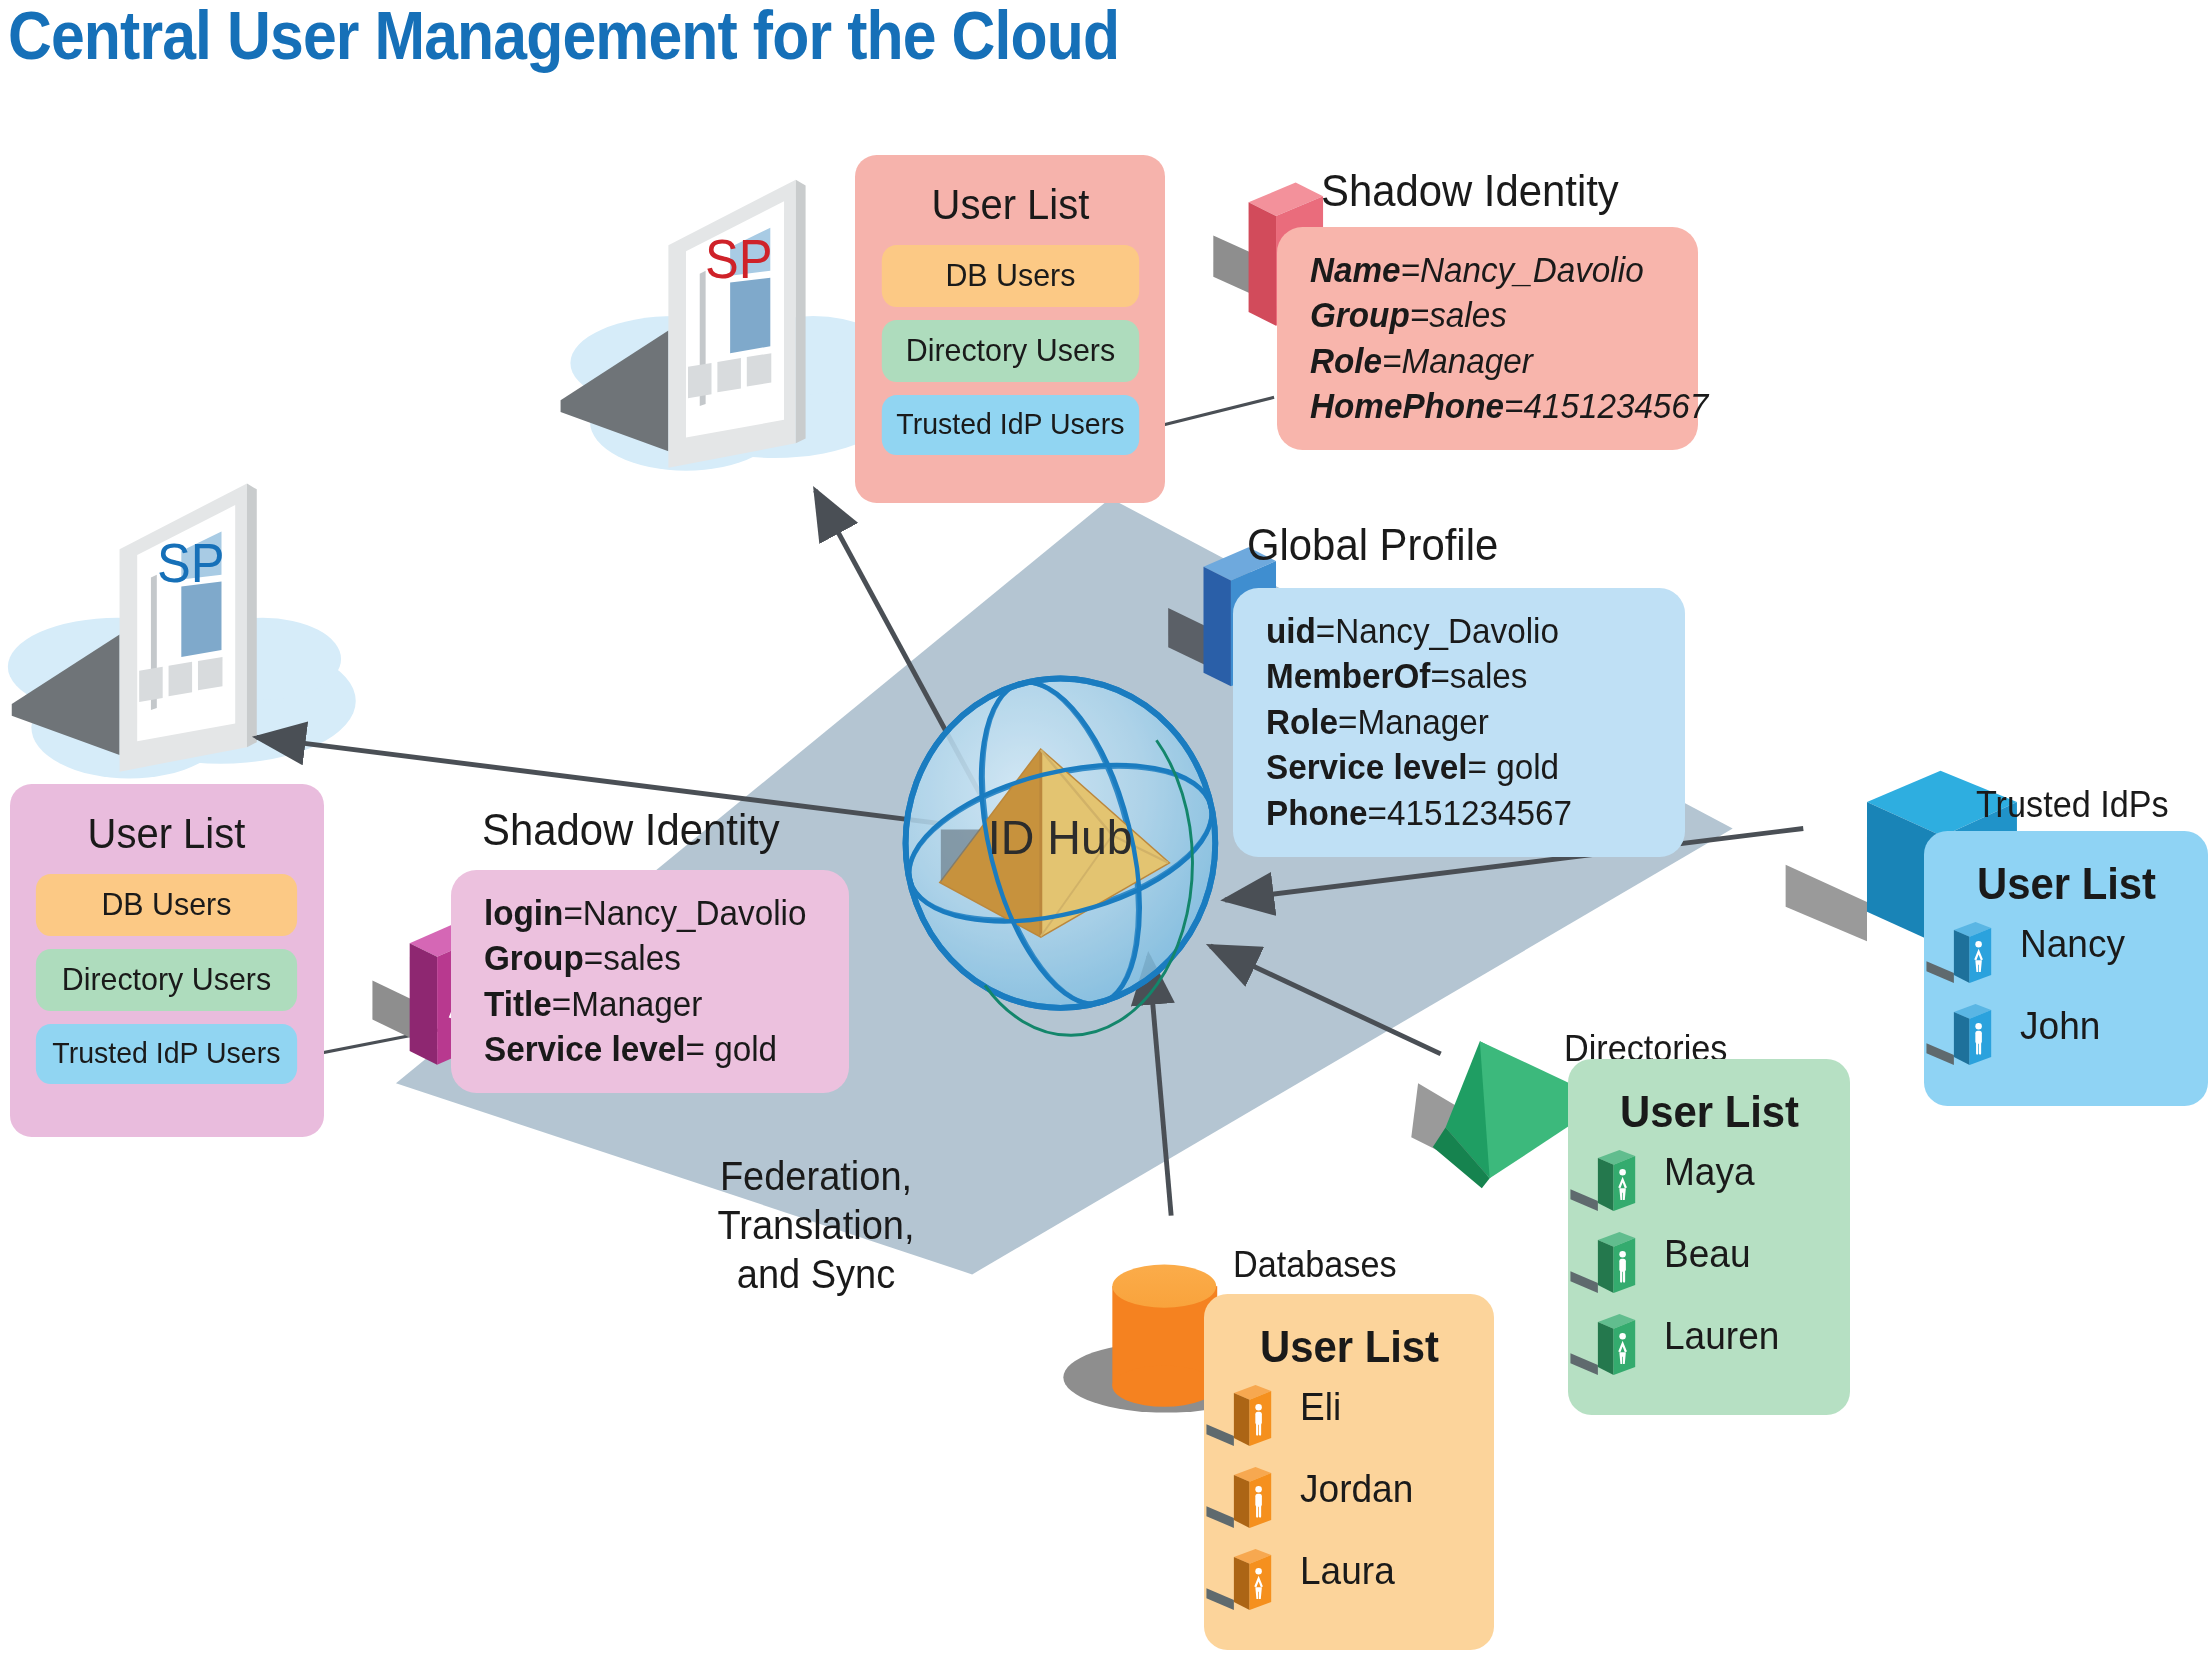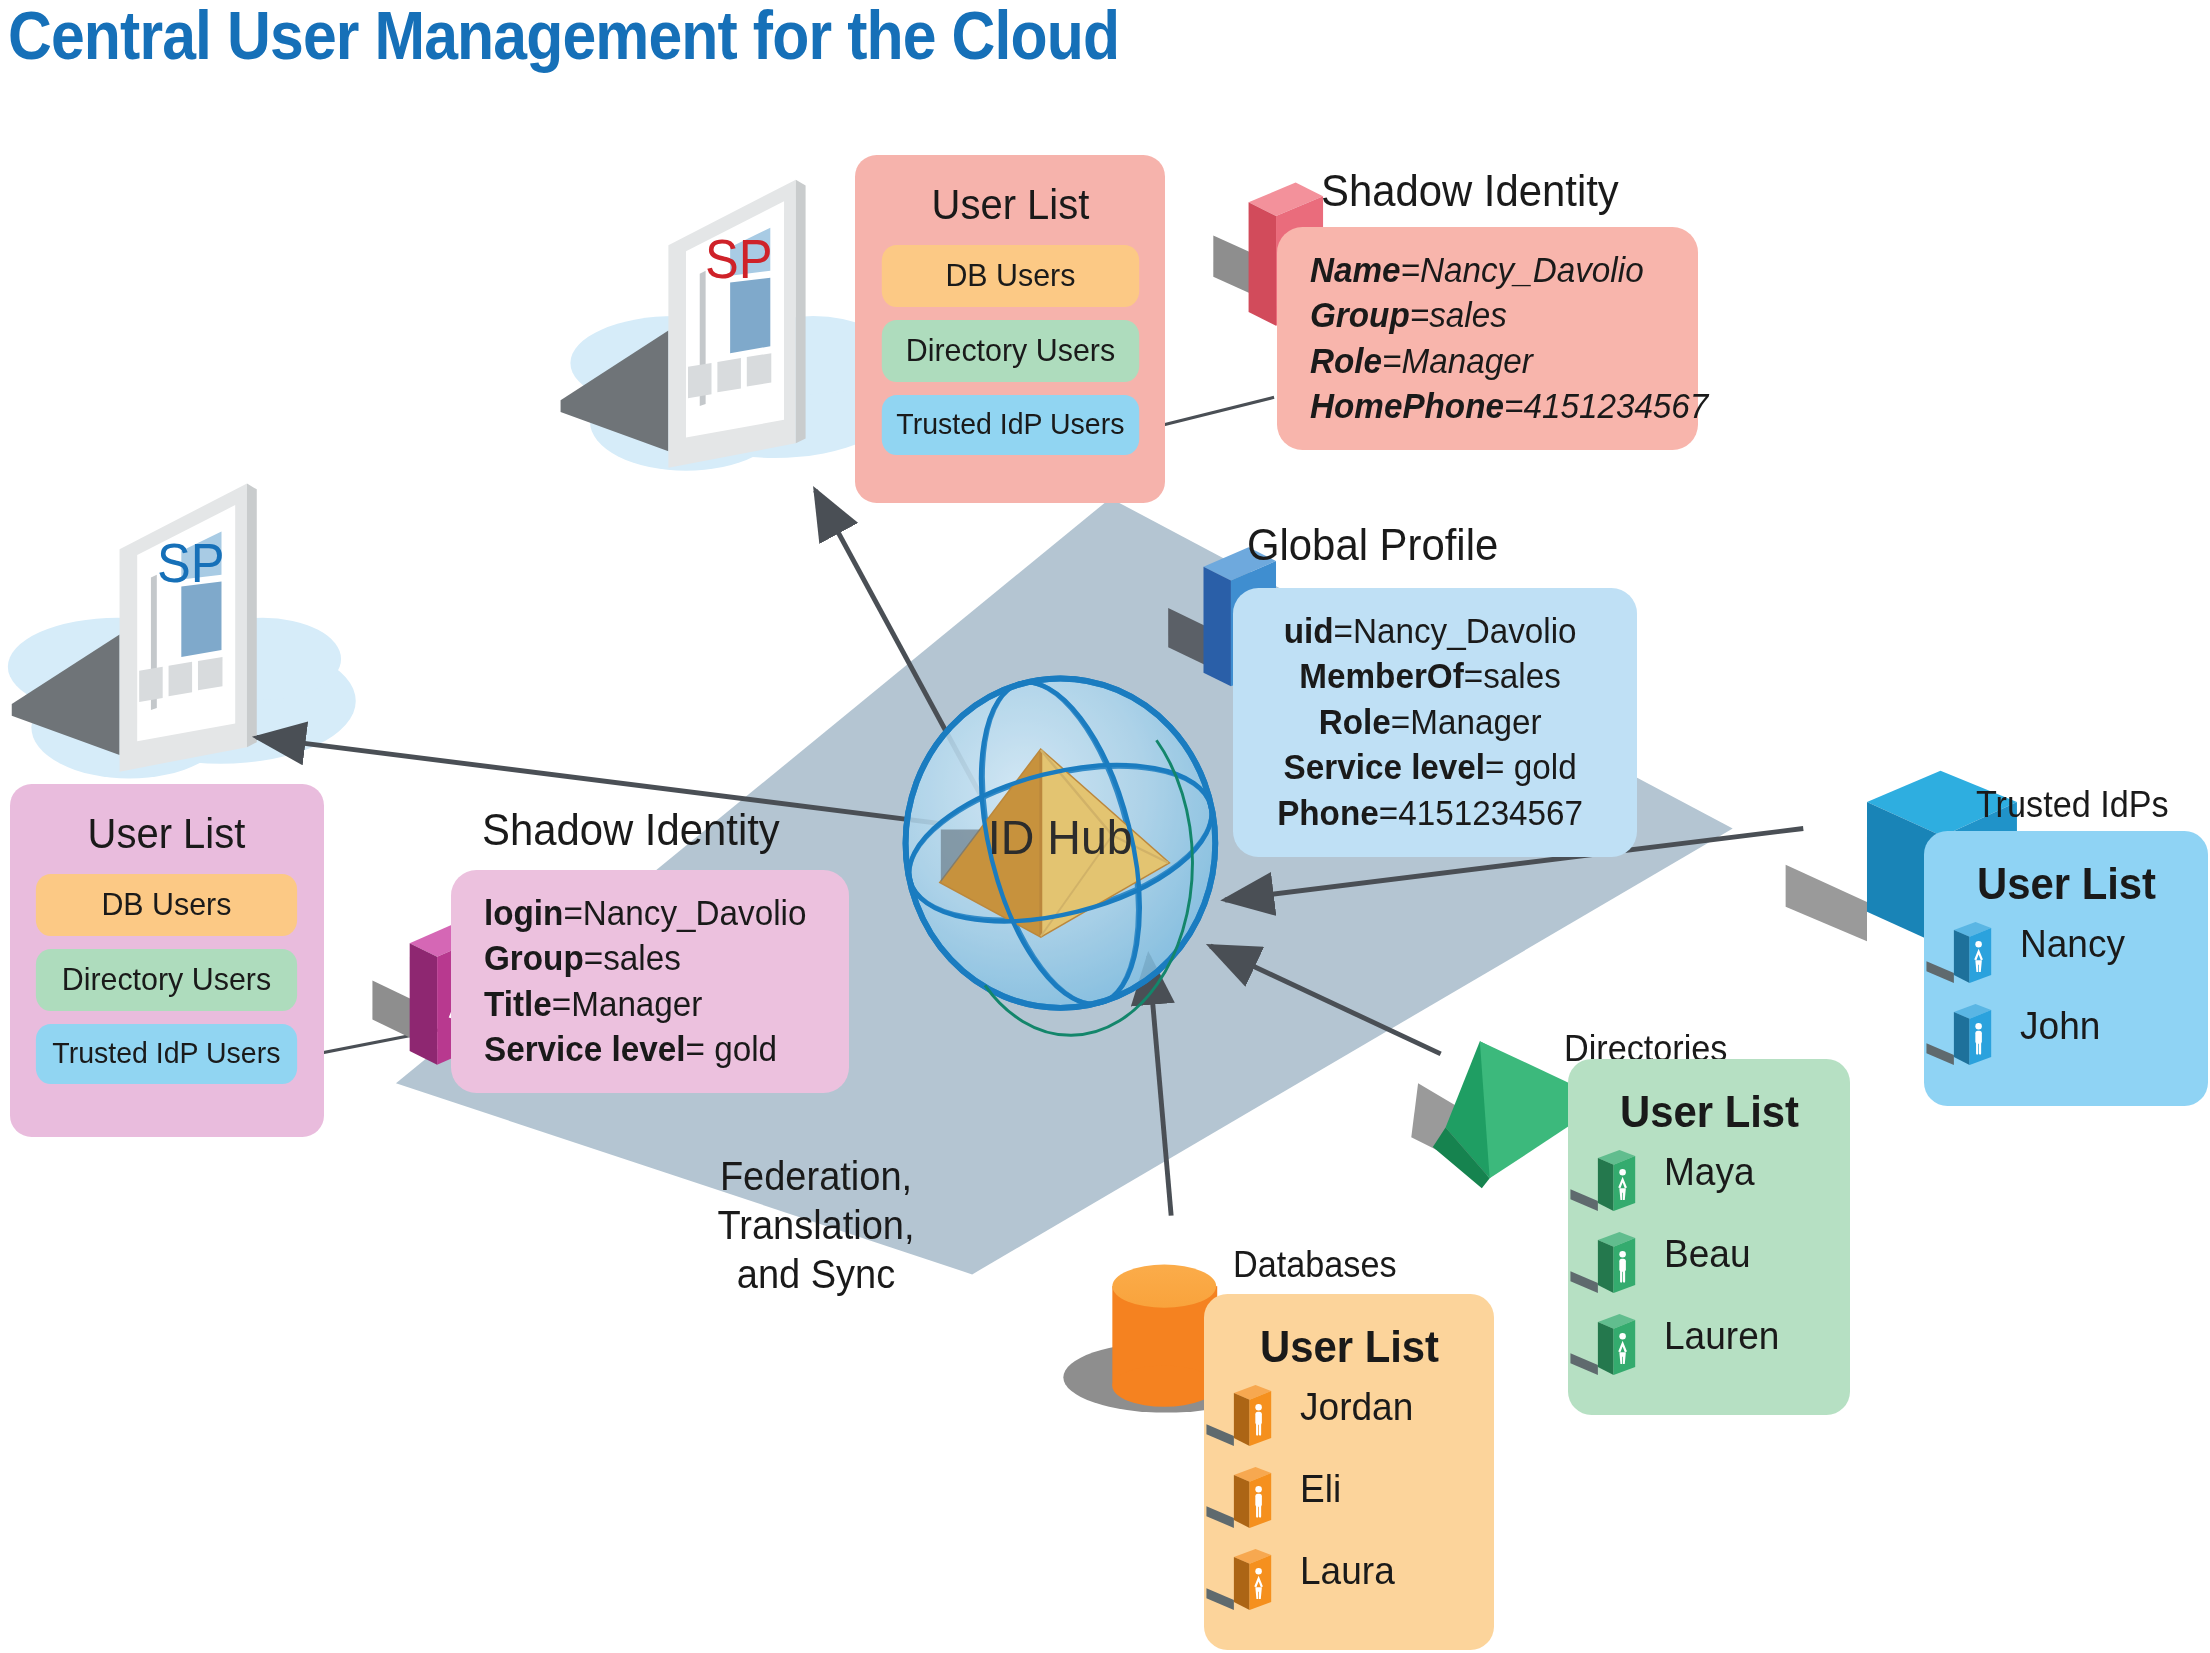--- a/index.html
+++ b/index.html
@@ -54,21 +54,21 @@
   .idcard .row { font-size: 35px; color: #1a1a1a; line-height: 1.30; white-space: nowrap;
                  transform: scaleX(0.95); transform-origin: left center; }
   .idcard .row b { font-weight: bold; }
   .cap { position: absolute; font-size: 45px; color: #1a1a1a; white-space: nowrap;
          transform: scaleX(0.93); transform-origin: left center; }
   .smallcap { position: absolute; font-size: 36px; color: #1a1a1a; white-space: nowrap;
               transform: scaleX(0.95); transform-origin: left center; }
 
   #si-top   { left: 1277px; top: 227px; width: 421px; background: #f8b5ac; }
   #si-top-cap { left: 1321px; top: 165px; }
-  #gp       { left: 1233px; top: 588px; width: 404px; background: #bfe0f5; text-align: center; }
+  #gp       { left: 1233px; top: 588px; width: 452px; background: #bfe0f5; }
   #gp-cap   { left: 1247px; top: 519px; }
   #si-left  { left: 451px; top: 870px; width: 398px; background: #ecc1de; }
   #si-left-cap { left: 482px; top: 804px; }
 
   
   .src-panel { position: absolute; border-radius: 23.5px; padding: 13.7px 23.5px 19.6px 23.5px; }
   .src-panel .panel-title { font-size: 45px; font-weight: bold; margin: 13.7px 0 11.8px 0; }
   .src-row { display: flex; align-items: flex-start; height: 76px; margin-bottom: 5.9px; }
   .src-row .nm { font-size: 39px; color: #1a1a1a; margin-left: 19.6px;
                  transform: scaleX(0.95); transform-origin: left center; }
@@ -408,38 +408,38 @@
             <polygon points="6,8 22,15 22,62 6,54" fill="#ac6515"></polygon>
             <polygon points="22,15 44,6 44,54 22,62" fill="#f5901e"></polygon>
             <g fill="#ffffff" transform="translate(26,19) scale(0.37)">
               <circle cx="14" cy="10" r="9"></circle>
               <rect x="5" y="22" width="18" height="36" rx="7"></rect>
               <rect x="7" y="54" width="6" height="34" rx="3"></rect>
               <rect x="15" y="54" width="6" height="34" rx="3"></rect>
             </g>
           </svg>
         </span>
-      <span class="nm">Jordan</span>
+      <span class="nm">Eli</span>
     </div>
     <div class="src-row">
       <span class="src-icon">
           <svg viewBox="0 0 54 62" width="53" height="61" style="position: absolute; left: 0px; top: 0px; overflow: visible;">
             <polygon points="-22,40 6,52 6,62 -22,50" fill="#5f6a6e"></polygon>
             <polygon points="6,8 28,0 44,6 22,15" fill="#f7a850"></polygon>
             <polygon points="6,8 22,15 22,62 6,54" fill="#ac6515"></polygon>
             <polygon points="22,15 44,6 44,54 22,62" fill="#f5901e"></polygon>
             <g fill="#ffffff" transform="translate(26,19) scale(0.37)">
               <circle cx="14" cy="10" r="9"></circle>
               <rect x="5" y="22" width="18" height="36" rx="7"></rect>
               <rect x="7" y="54" width="6" height="34" rx="3"></rect>
               <rect x="15" y="54" width="6" height="34" rx="3"></rect>
             </g>
           </svg>
         </span>
-      <span class="nm">Eli</span>
+      <span class="nm">Jordan</span>
     </div>
     <div class="src-row">
       <span class="src-icon">
           <svg viewBox="0 0 54 62" width="53" height="61" style="position: absolute; left: 0px; top: 0px; overflow: visible;">
             <polygon points="-22,40 6,52 6,62 -22,50" fill="#5f6a6e"></polygon>
             <polygon points="6,8 28,0 44,6 22,15" fill="#f7a850"></polygon>
             <polygon points="6,8 22,15 22,62 6,54" fill="#ac6515"></polygon>
             <polygon points="22,15 44,6 44,54 22,62" fill="#f5901e"></polygon>
             <g fill="#ffffff" transform="translate(26,19) scale(0.37)">
               <circle cx="14" cy="10" r="9"></circle>

